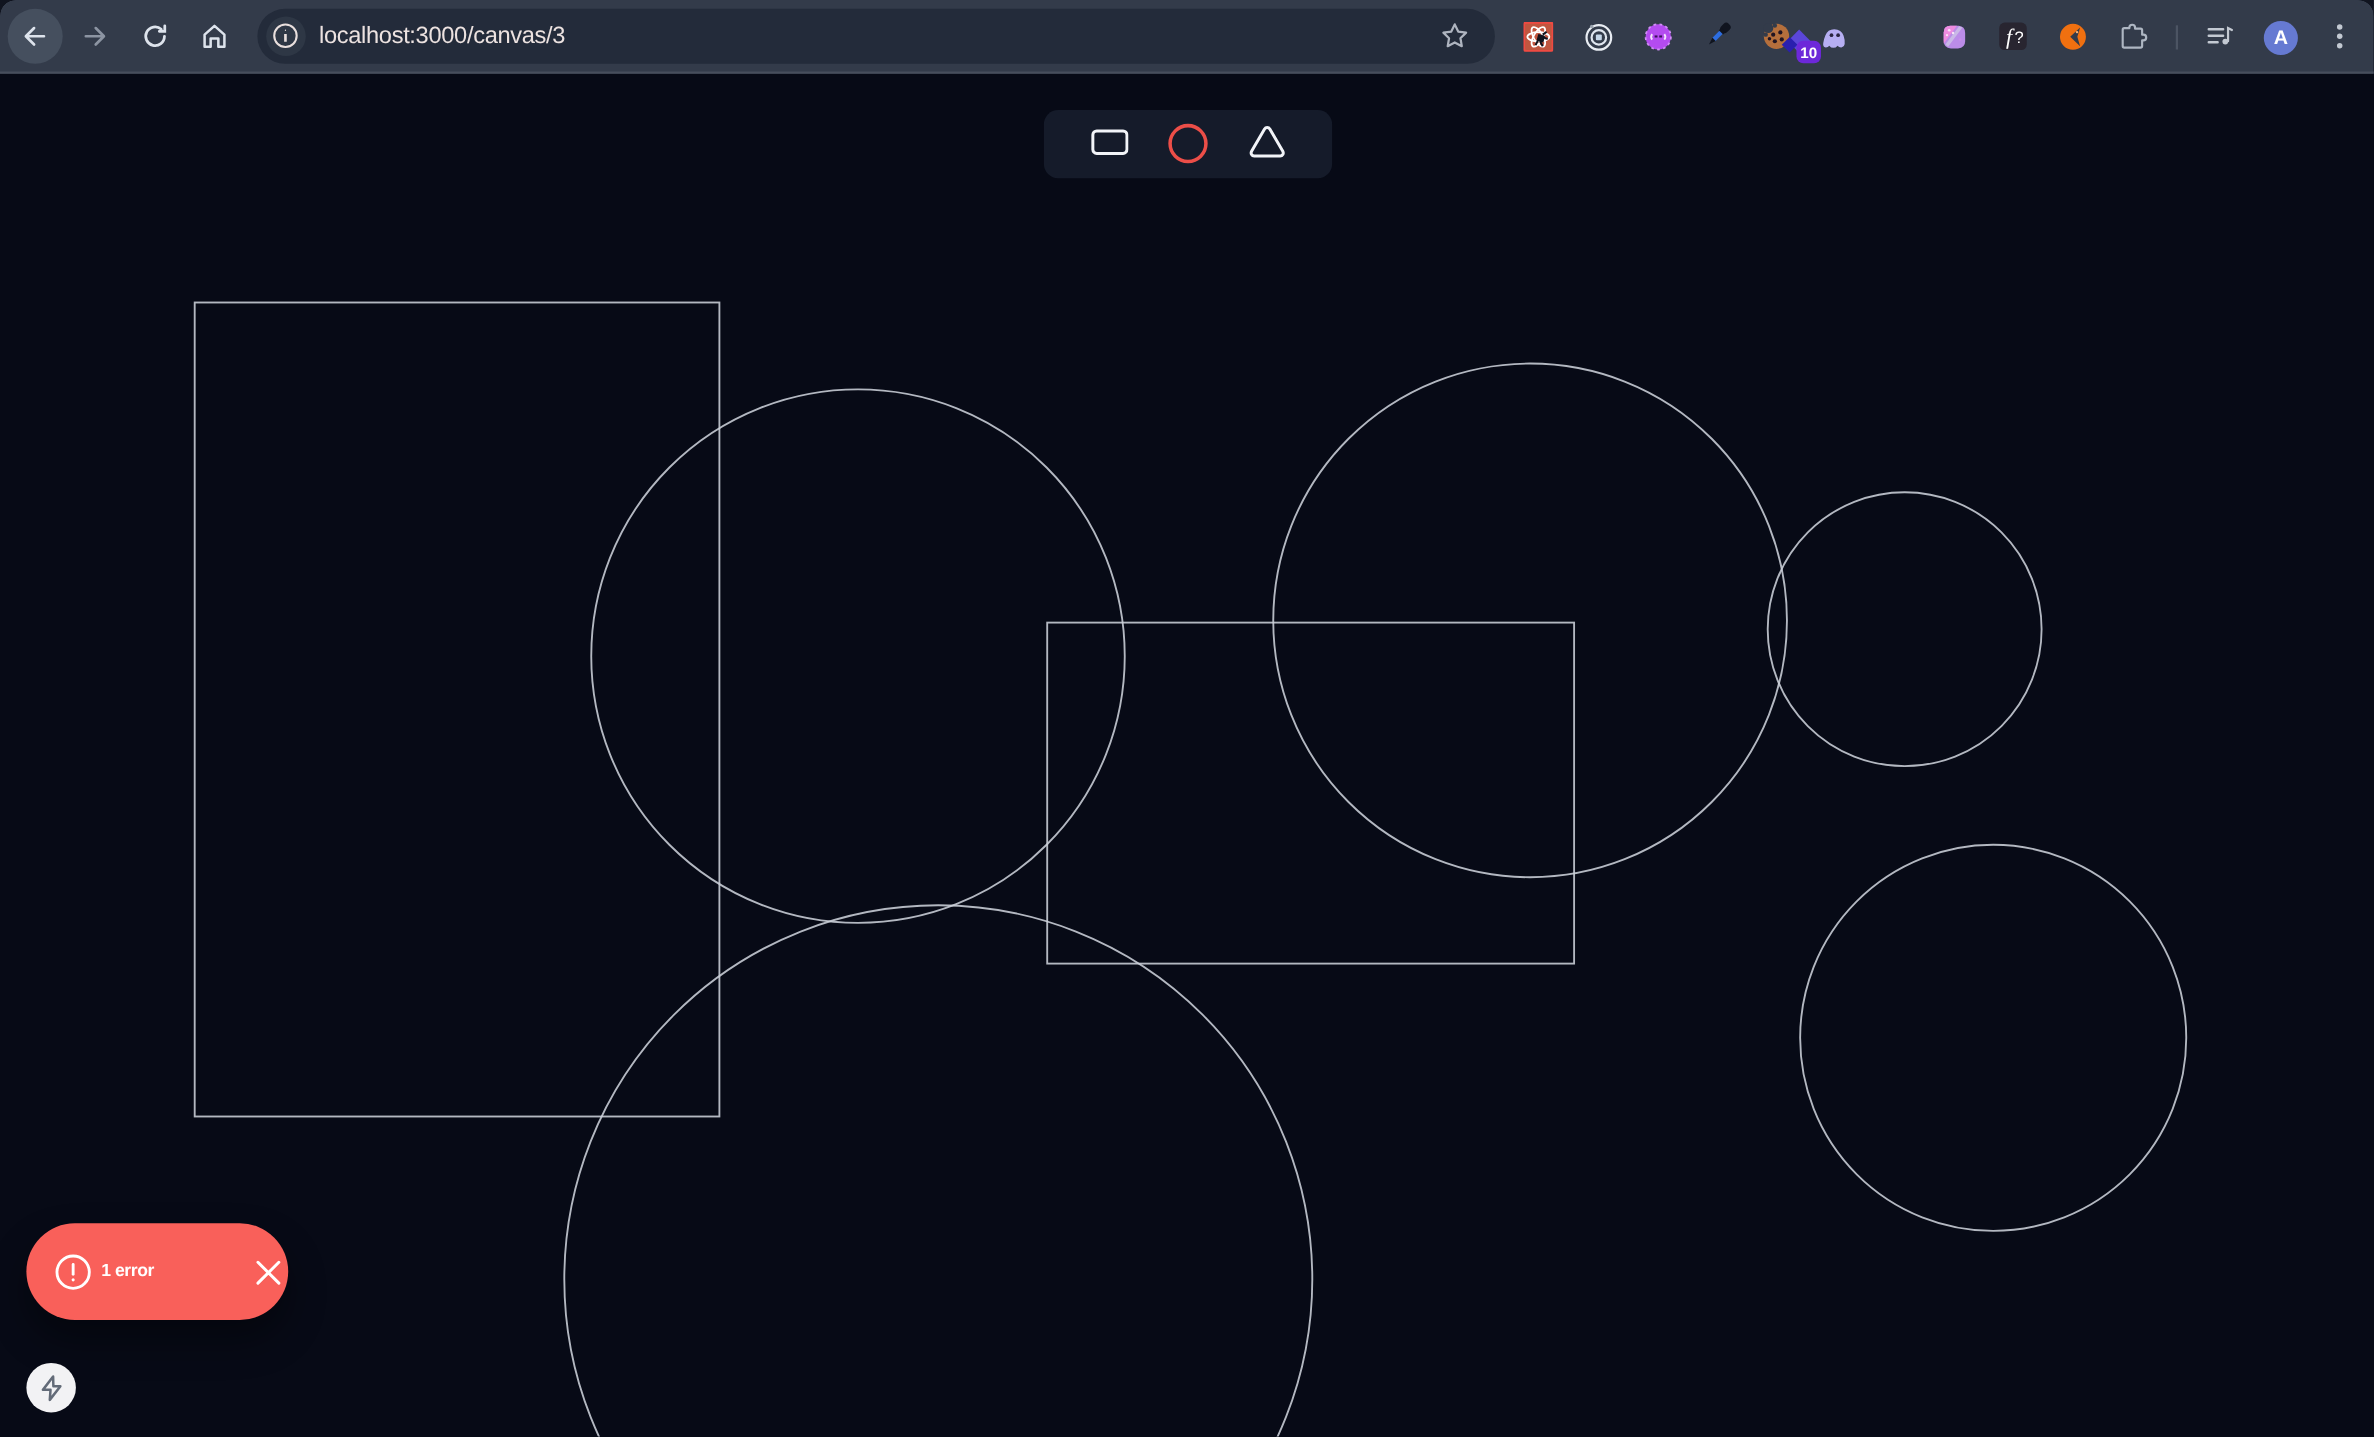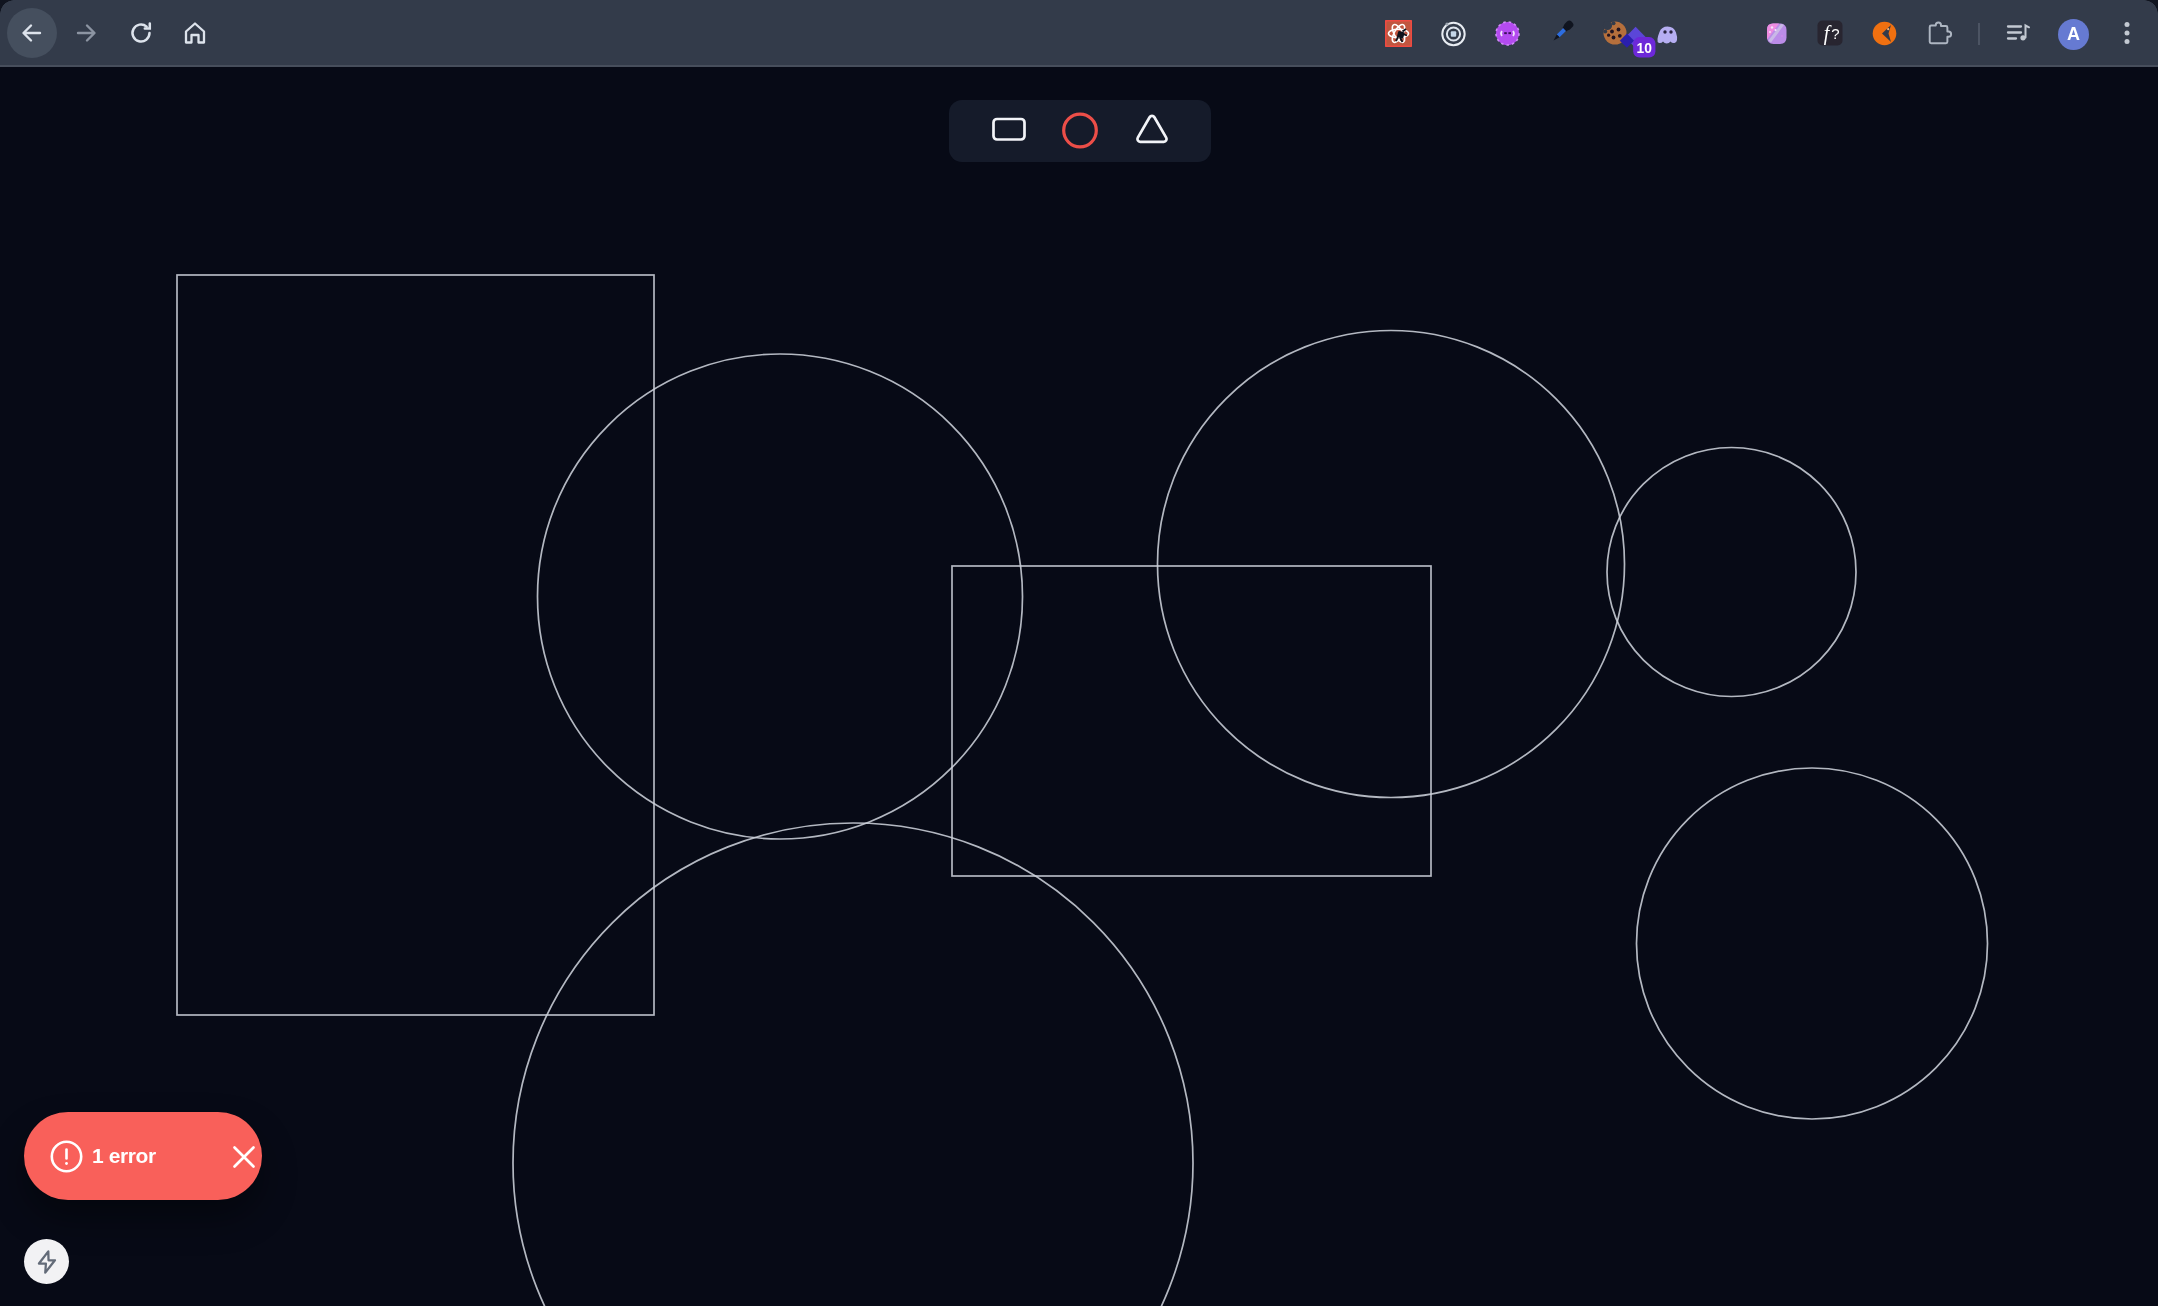--- a/index.html
+++ b/index.html
@@ -19,21 +19,21 @@
   .ext { position:absolute; top:8px; width:50px; height:50px; display:flex; align-items:center; justify-content:center; }
   #sep { position:absolute; left:1978px; top:23px; width:2px; height:22px; background:#4c5463; }
   #avatar { position:absolute; left:2058px; top:19px; width:31px; height:31px; border-radius:50%; background:#667ad2; color:#fff; font-size:18px; font-weight:bold; display:flex; align-items:center; justify-content:center; }
 
   
   #shapebar { position:absolute; left:949px; top:100px; width:262px; height:62px; background:#151b2a; border-radius:13px; }
   .sbi { position:absolute; top:0; }
 
   
   #toast { position:absolute; left:24px; top:1112px; width:238px; height:88px; border-radius:44px; background:#f9605a; display:flex; align-items:center; box-shadow:0 18px 34px rgba(0,0,0,0.38); }
-  #toast .txt { color:#fff; font-size:21px; font-weight:bold; margin-left:9px; letter-spacing:-0.4px; }
+  #toast .txt { color:#fff; font-size:16px; font-weight:bold; margin-left:9px; letter-spacing:-0.4px; }
 
   
   #zap { position:absolute; left:24px; top:1239px; width:45px; height:45px; border-radius:50%; background:#f2f2f4; display:flex; align-items:center; justify-content:center; }
 </style>
 </head>
 <body>
 <div id="stage">
 
   <svg width="2158" height="1306" style="position:absolute;left:0;top:0" fill="none" stroke="#ccd0da" stroke-opacity="0.88" stroke-width="1.7">
     <rect x="177" y="275" width="477" height="740"></rect>
@@ -64,20 +64,32 @@
         <path d="M22.5 14 A8.5 8.5 0 1 1 19.6 7.6"></path>
         <path d="M22.8 4.5 V9.5 H17.8" stroke-linejoin="miter"></path>
       </svg>
     </div>
     <div class="navbtn" style="left:170px">
       <svg width="28" height="28" viewBox="0 0 28 28" fill="none" stroke="#dde3ec" stroke-width="2.3" stroke-linejoin="round">
         <path d="M5 12.5 L14 4.5 L23 12.5 V23.5 H17.5 V16 H10.5 V23.5 H5 Z"></path>
       </svg>
     </div>
 
+    <div id="omni">
+      <div id="infocirc"></div>
+      <svg style="position:absolute;left:13px;top:12px" width="25" height="25" viewBox="0 0 25 25" fill="none" stroke="#e9dfdd" stroke-width="1.9">
+        <circle cx="12.5" cy="12.5" r="10.2"></circle>
+        <path d="M12.5 11 V18" stroke-width="2.4"></path>
+        <circle cx="12.5" cy="7.5" r="0.6" fill="#e9dfdd" stroke="none"></circle>
+      </svg>
+      <span id="urltext">localhost:3000/canvas/3</span>
+      <svg style="position:absolute;left:1075px;top:11px" width="27" height="27" viewBox="0 0 24 24" fill="none" stroke="#aeb4bf" stroke-width="1.8" stroke-linejoin="round">
+        <path d="M12 2.8 L14.8 8.6 L21.2 9.5 L16.6 14 L17.7 20.4 L12 17.4 L6.3 20.4 L7.4 14 L2.8 9.5 L9.2 8.6 Z"></path>
+      </svg>
+    </div>
 
     <div class="ext" style="left:1373px">
       <svg width="27" height="27" viewBox="0 0 27 27">
         <rect x="0.5" y="0.5" width="26" height="26" rx="2" fill="#c0563f" stroke="#ef4a42" stroke-width="2"></rect>
         <g stroke="#fff" stroke-width="1.6" fill="none">
           <ellipse cx="13.5" cy="13.5" rx="10" ry="4.2"></ellipse>
           <ellipse cx="13.5" cy="13.5" rx="10" ry="4.2" transform="rotate(60 13.5 13.5)"></ellipse>
           <ellipse cx="13.5" cy="13.5" rx="10" ry="4.2" transform="rotate(120 13.5 13.5)"></ellipse>
         </g>
         <rect x="12.5" y="11.5" width="6.5" height="6.5" rx="1" fill="#10131c" transform="rotate(15 15.7 14.7)"></rect>

